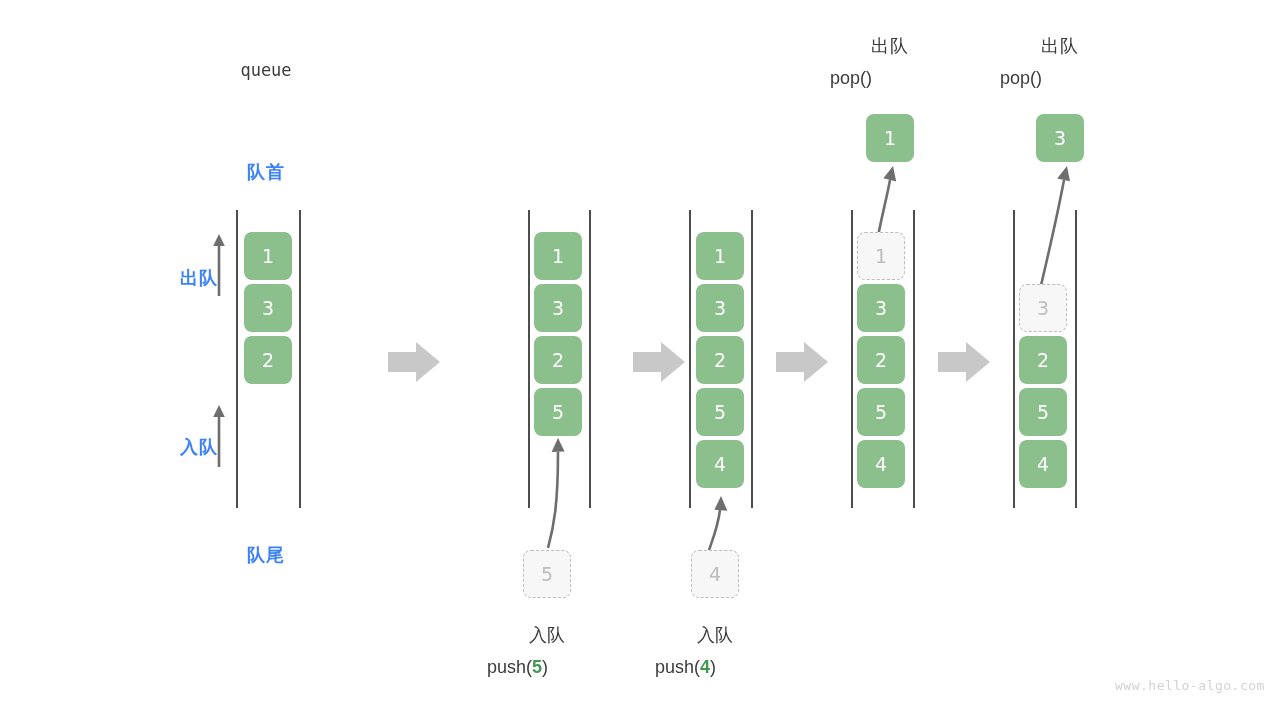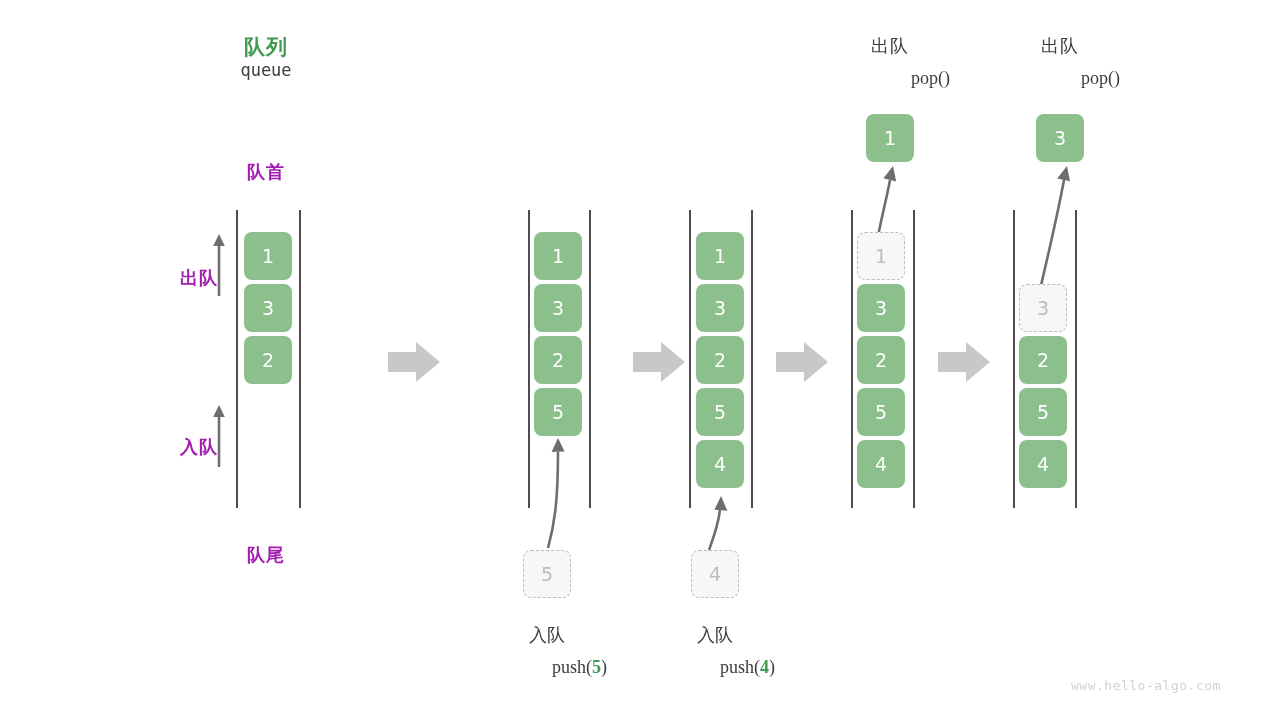--- a/index.html
+++ b/index.html
@@ -33,48 +33,49 @@
   }
   .title-mono {
     font-family: "DejaVu Sans Mono", "Liberation Mono", monospace;
     font-size: 17px;
     color: #3c3c3c;
     text-align: center;
   }
   .label-cn {
     font-size: 18px;
     font-weight: bold;
-    color: #a21caf;
+    color: #3b82f6;
     text-align: center;
     letter-spacing: 1px;
   }
   .op-cn {
     font-size: 18px;
     color: #3c3c3c;
     text-align: center;
     letter-spacing: 1px;
   }
   .op-mono {
-    font-family: Liberation Serif, serif;
-    font-size: 18px;
-    color: #3c3c3c;
-    text-align: right;
+    font-family: Liberation Sans, sans-serif;
+    font-size: 18px;
+    color: #3c3c3c;
+    text-align: left;
     white-space: pre;
   }
   .op-mono b { color: #3f9a50; font-weight: bold; }
   .caption-cn {
     font-size: 18px;
     color: #3c3c3c;
     text-align: center;
   }
   .watermark {
     font-family: "DejaVu Sans Mono", "Liberation Mono", monospace;
     font-size: 13px;
     color: #d2d2d2;
     letter-spacing: 0.5px;
+    margin-left: 44px;
   }
 
   
   .rail {
     position: absolute;
     width: 1.6px;
     background: #4d4d4d;
   }
 
   
@@ -98,21 +99,20 @@
     color: #bdbdbd;
   }
 
   svg { overflow: visible; }
 </style>
 </head>
 <body>
 
 <div class="canvas">
 
-  <div class="abs title-cn" style="left:186px; top:33px; width:160px;">队列</div>
   <div class="abs title-mono" style="left:186px; top:60px; width:160px;">queue</div>
 
   <div class="abs label-cn" style="left:206px; top:160px; width:120px;">队首</div>
   <div class="abs label-cn" style="left:206px; top:543px; width:120px;">队尾</div>
 
   <div class="abs label-cn" style="left:140px; top:266px; width:78px; text-align:right;">出队</div>
   <div class="abs label-cn" style="left:140px; top:435px; width:78px; text-align:right;">入队</div>
 
   <svg class="abs" style="left:206px; top:232px;" width="26" height="66">
     <line x1="13" y1="64" x2="13" y2="12" stroke="#6e6e6e" stroke-width="2.6"></line>

